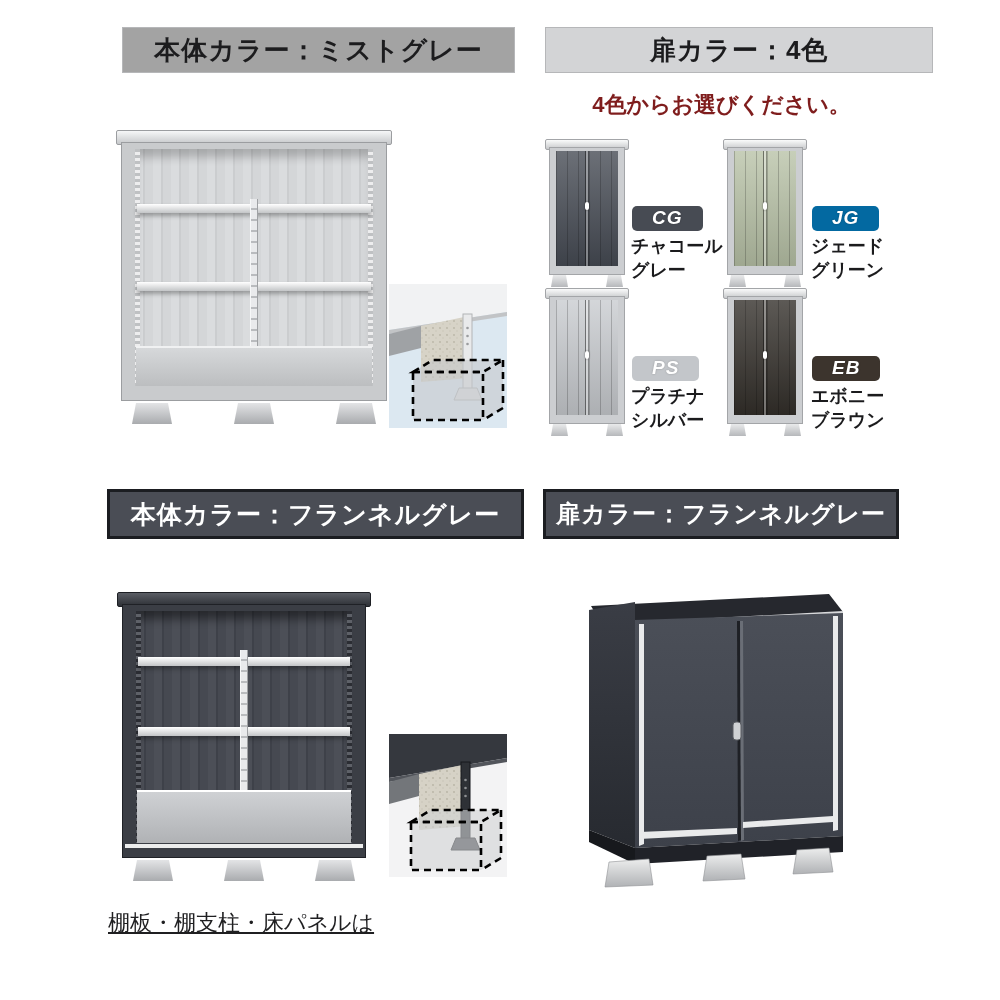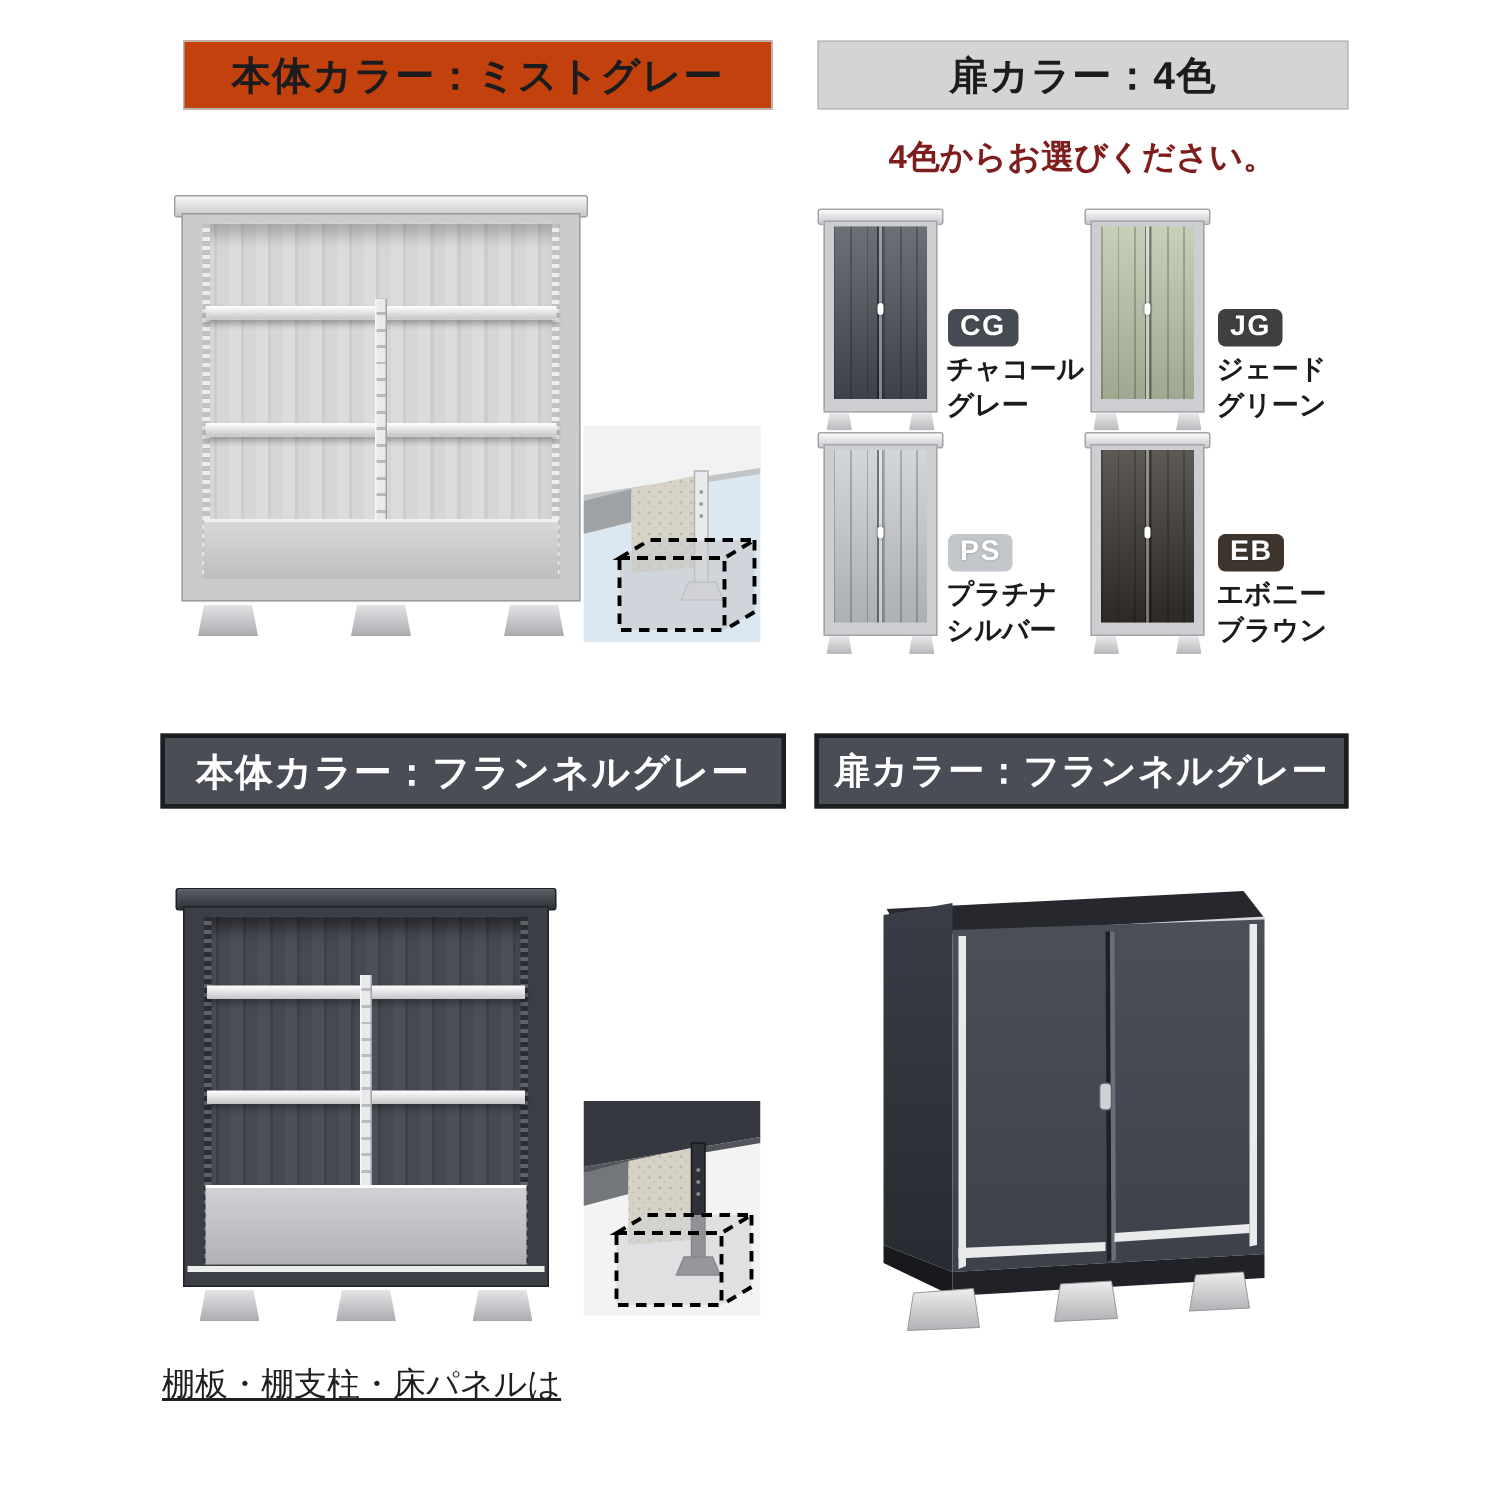--- a/index.html
+++ b/index.html
@@ -5,21 +5,21 @@
   html,body{margin:0;padding:0;background:#fff;}
   .canvas{position:relative;width:1000px;height:1000px;background:#ffffff;
           font-family:"Liberation Sans",sans-serif;overflow:hidden;}
 
   
   .hdr{position:absolute;display:flex;align-items:center;justify-content:center;
        font-weight:bold;letter-spacing:1px;box-sizing:border-box;}
   .hdr-light{background:#d3d4d6;border:1px solid #b6b7b9;color:#1c1c1e;}
   .hdr-dark{background:#4a4d55;border:3px solid #1b1d21;color:#ffffff;}
   #hdr-body-mist{left:122px;top:27px;width:393px;height:46px;font-size:26px;}
-  #hdr-door-colors{left:545px;top:27px;width:354px;height:46px;font-size:26px;}
+  #hdr-door-colors{left:545px;top:27px;width:388px;height:46px;font-size:26px;}
   #hdr-body-flannel{left:107px;top:489px;width:417px;height:50px;font-size:25px;}
   #hdr-door-flannel{left:543px;top:489px;width:356px;height:50px;font-size:24px;}
 
   .subtitle{position:absolute;left:545px;top:90px;width:353px;text-align:center;
             font-size:22px;font-weight:bold;color:#7f1d1d;}
   .caption{position:absolute;font-size:22px;color:#1f1f21;line-height:1.5;text-decoration:underline;}
   #caption-flannel-body{left:108px;top:906px;}
   #caption-flannel-door{left:540px;top:906px;}
 
   
@@ -83,33 +83,33 @@
        repeating-linear-gradient(90deg,rgba(0,0,0,.20) 0 1px,transparent 1px 11px),
        linear-gradient(180deg,rgba(255,255,255,.20),rgba(0,0,0,.14));}
   .mini-handle{position:absolute;left:calc(50% - 2px);top:44%;width:4px;height:8px;
                border-radius:2px;background:#ffffff;box-shadow:0 0 2px rgba(0,0,0,.5);}
   .mfoot{position:absolute;bottom:0;width:17px;height:12px;
          clip-path:polygon(12% 0,88% 0,100% 100%,0 100%);
          background:linear-gradient(#e9eaeb,#b6b8bb);}
   .mfoot.l{left:5px;} .mfoot.r{right:5px;}
 
   .badge{position:absolute;color:#ffffff;font-weight:bold;font-size:19px;
-         padding:1px 8px 2px;border-radius:5px;letter-spacing:1px;
-         text-shadow:0 0 2px rgba(0,0,0,.25);}
+         padding:1px 20px 2px;border-radius:5px;letter-spacing:1px;
+         text-shadow:0 0 2px rgba(0,0,0,.25);font-style:italic;}
   .opt-label{position:absolute;font-size:18px;font-weight:bold;color:#1b1b1d;line-height:1.35;}
 
   
   .img-abs{position:absolute;}
 </style>
 </head>
 <body>
 
 <div class="canvas">
 
-  <div class="hdr hdr-light" id="hdr-body-mist" style="background: #c2410c;">本体カラー：ミストグレー</div>
+  <div class="hdr hdr-light" id="hdr-body-mist" style="background: #a3a3a3;">本体カラー：ミストグレー</div>
 
   <div class="hdr hdr-light" id="hdr-door-colors" style="background: rgb(211, 212, 214);">扉カラー：4色</div>
 
   <div class="subtitle">4色からお選びください。</div>
 
   <div class="shed shed-light img-abs" style="left:116px;top:130px;width:276px;height:295px;">
     <div class="shed-cap"></div>
     <div class="shed-frame">
       <div class="shed-interior">
         <div class="perf perf-l"></div>
@@ -179,21 +179,21 @@
     <div class="mini-cap"></div>
     <div class="mini-frame">
       <div class="mini-doors" style="background: rgb(185, 195, 168);">
         <div class="door-overlay"></div>
         <div class="mini-handle"></div>
       </div>
     </div>
     <div class="mfoot l"></div>
     <div class="mfoot r"></div>
   </div>
-  <div class="badge" style="left: 812px; top: 206px; background: #404040;">JG</div>
+  <div class="badge" style="left: 812px; top: 206px; background: #0369a1;">JG</div>
   <div class="opt-label" style="left:811px;top:234px;">
     <div>ジェード</div>
     <div>グリーン</div>
   </div>
 
   <div class="mini img-abs" style="left:546px;top:288px;">
     <div class="mini-cap"></div>
     <div class="mini-frame">
       <div class="mini-doors" style="background: rgb(201, 204, 208);">
         <div class="door-overlay"></div>

